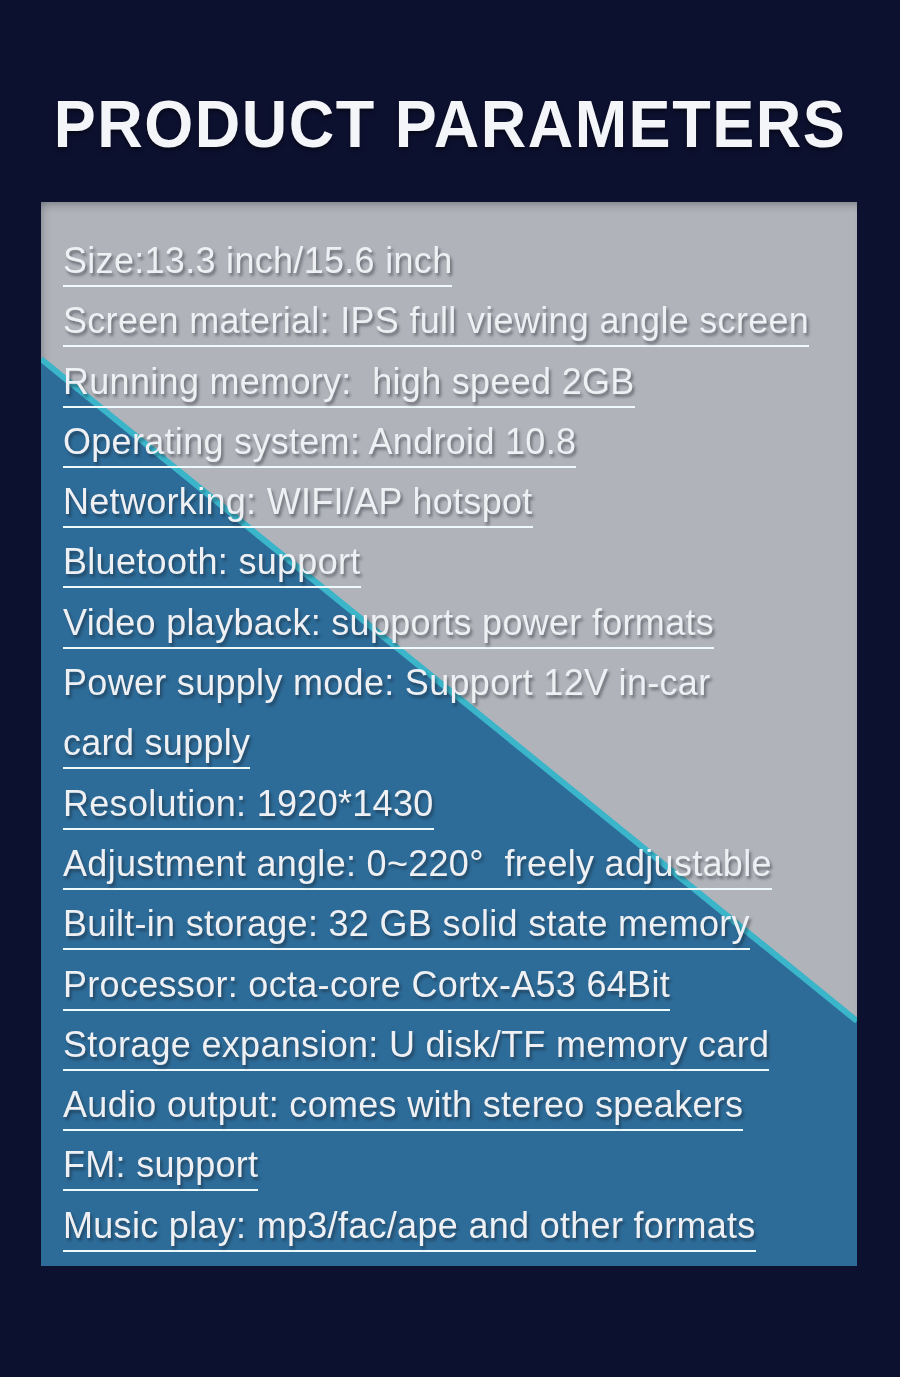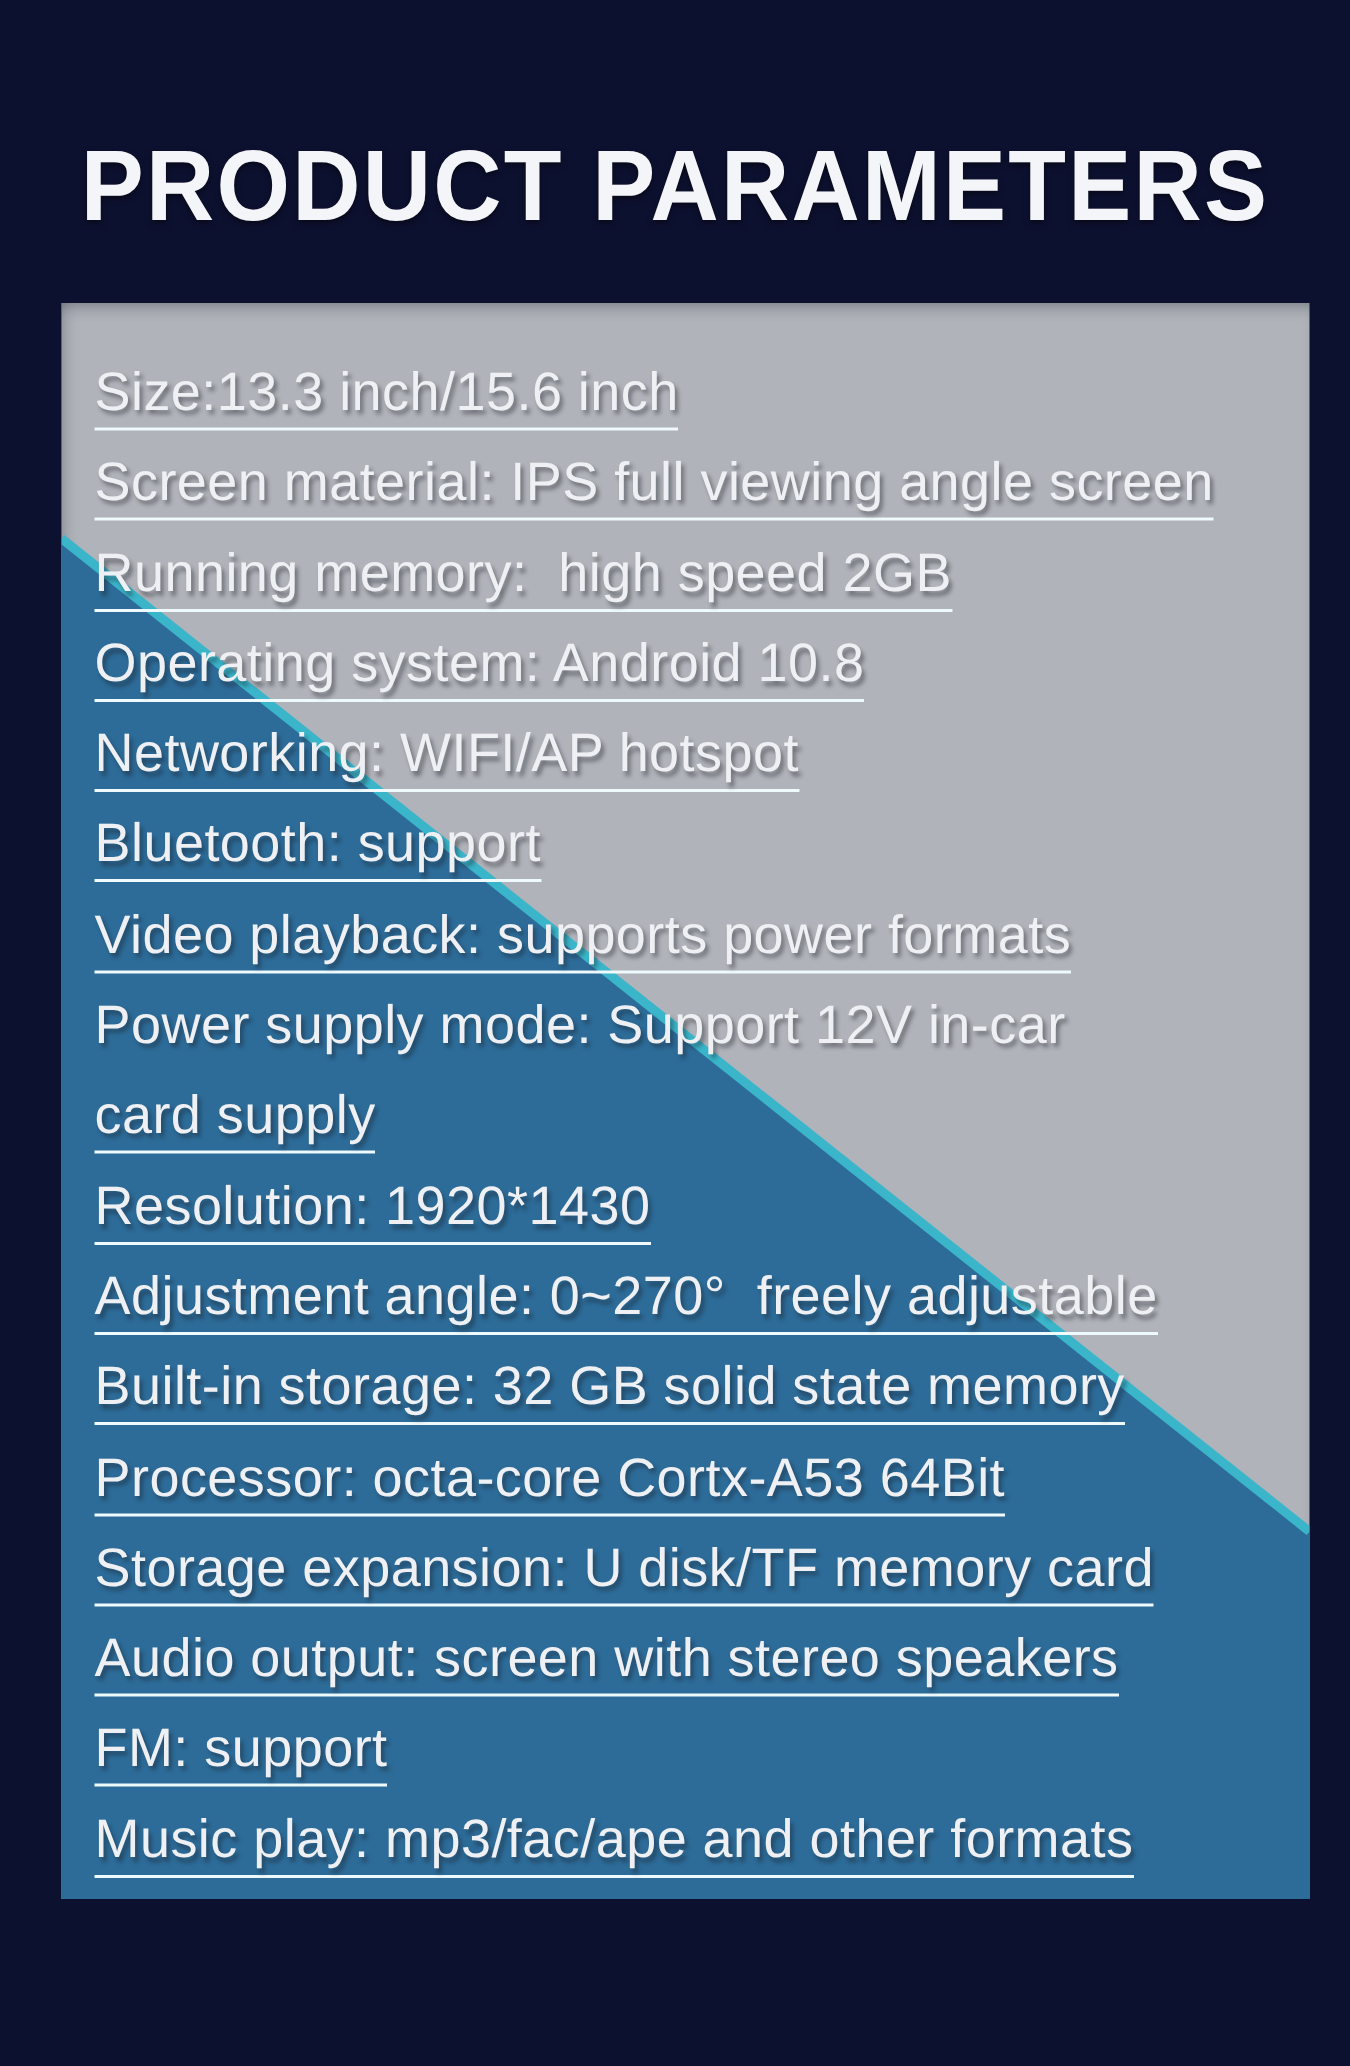--- a/index.html
+++ b/index.html
@@ -23,21 +23,20 @@
     text-shadow: 0 2px 4px rgba(0,0,0,0.5);
   }
   .panel {
     position: absolute;
     left: 41px; top: 202px;
     width: 816px; height: 1064px;
     background: var(--panel-gray, #b0b3b9);
     overflow: hidden;
     box-shadow: inset 0 8px 10px -6px rgba(20,25,40,0.35),
                 inset 8px 0 10px -7px rgba(20,25,40,0.25);
-    padding-left: 16px;
   }
   .diag {
     position: absolute; left: 0; top: 0;
     width: 100%; height: 100%;
     display: block;
   }
   .specs {
     position: absolute;
     left: 22px; top: 38px;
     width: 840px;
@@ -95,33 +94,33 @@
         <span class="line-text">Power supply mode: Support 12V in-car</span>
       </div>
       <div class="spec-line">
         <span class="line-text underlined">card supply</span>
       </div>
     </div>
     <div class="spec-line">
       <span class="line-text underlined">Resolution: 1920*1430</span>
     </div>
     <div class="spec-line">
-      <span class="line-text underlined">Adjustment angle: 0~270°  freely adjustable</span>
+      <span class="line-text underlined">Adjustment angle: 0~220°  freely adjustable</span>
     </div>
     <div class="spec-line">
       <span class="line-text underlined">Built-in storage: 32 GB solid state memory</span>
     </div>
     <div class="spec-line">
       <span class="line-text underlined">Processor: octa-core Cortx-A53 64Bit</span>
     </div>
     <div class="spec-line">
       <span class="line-text underlined">Storage expansion: U disk/TF memory card</span>
     </div>
     <div class="spec-line">
-      <span class="line-text underlined">Audio output: screen with stereo speakers</span>
+      <span class="line-text underlined">Audio output: comes with stereo speakers</span>
     </div>
     <div class="spec-line">
       <span class="line-text underlined">FM: support</span>
     </div>
     <div class="spec-line">
       <span class="line-text underlined">Music play: mp3/fac/ape and other formats</span>
     </div>
   </div>
 </div>
 

